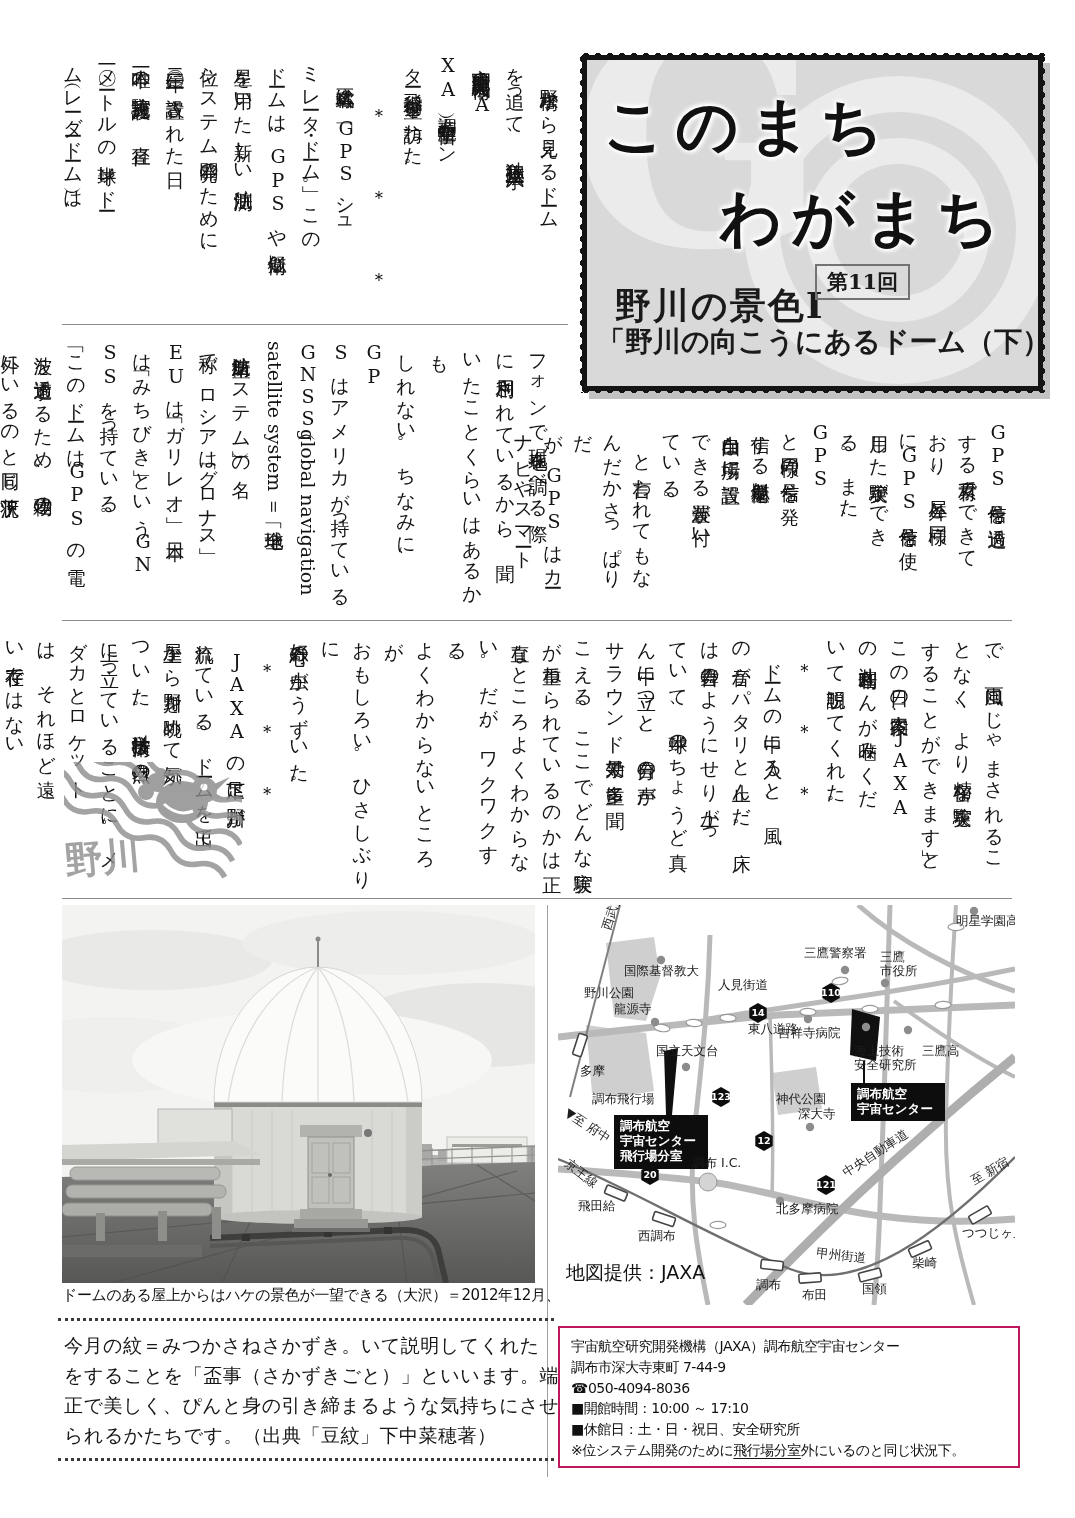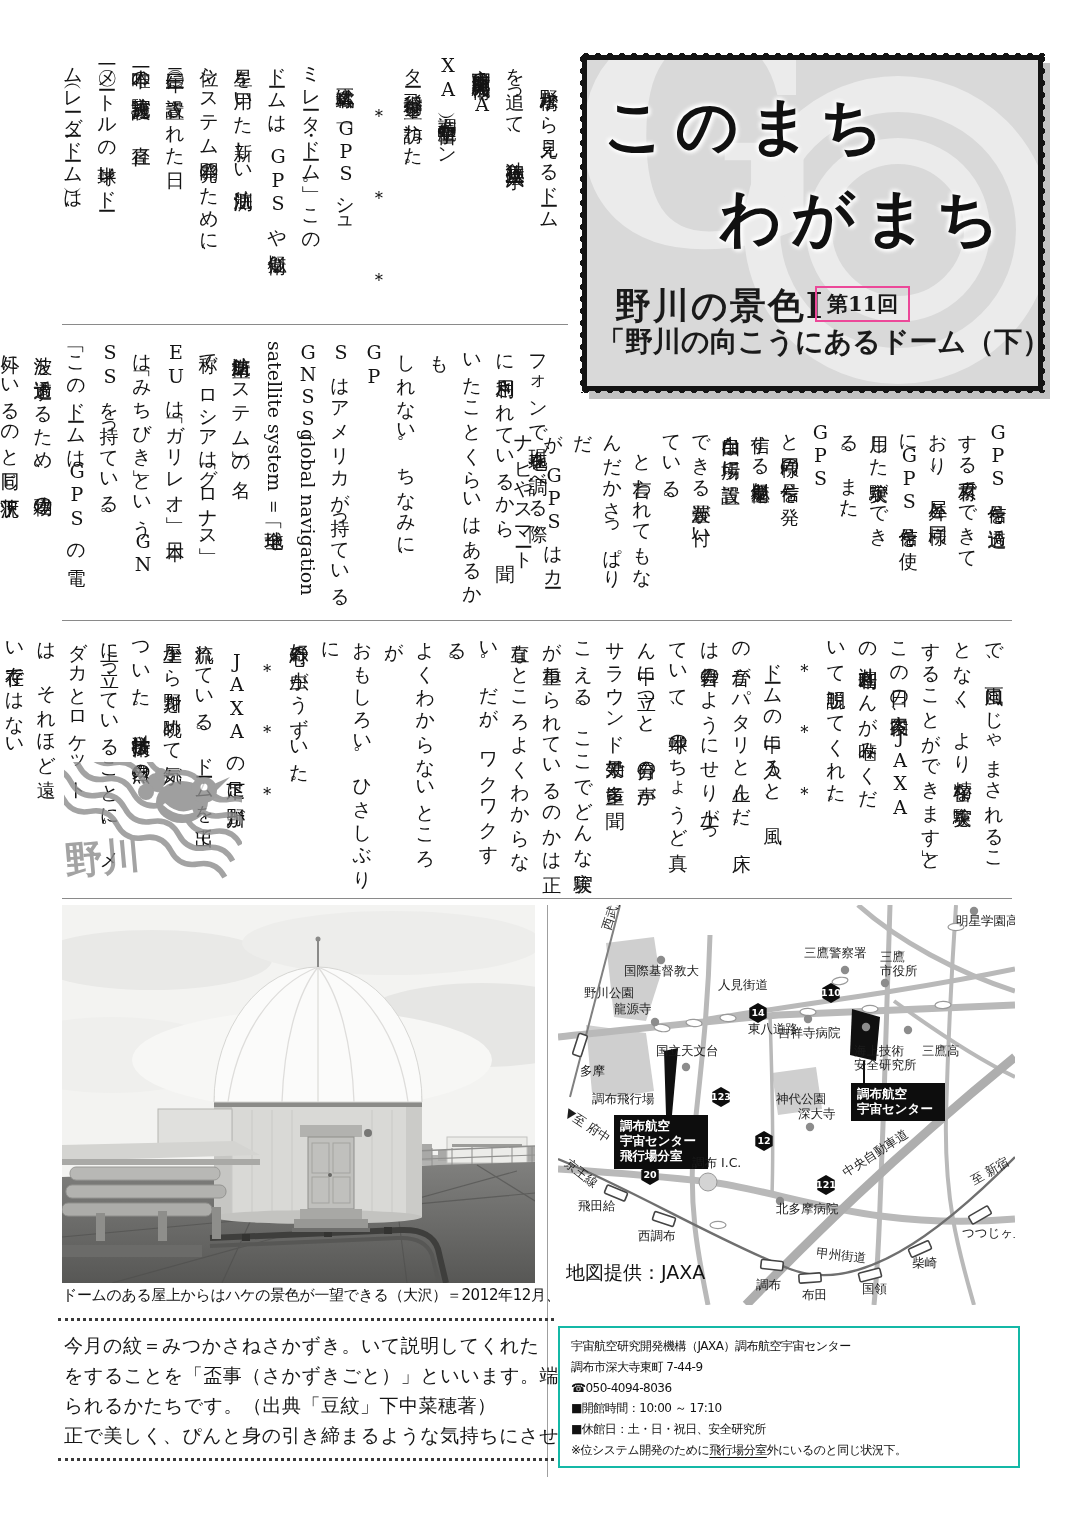--- a/index.html
+++ b/index.html
@@ -42,37 +42,37 @@
   .wm-o{position:absolute;right:-14px;top:16px;width:236px;height:236px;border-radius:50%;
         border:36px solid #ebebeb;}
   .wm-o::after{content:"";position:absolute;left:26px;top:26px;right:26px;bottom:26px;
         border-radius:50%;border:26px solid #ebebeb;}
   .t-main{position:absolute;font-weight:bold;font-size:62px;letter-spacing:9px;color:#111;
         text-shadow:0 0 4px #fff,0 0 6px #fff,2px 2px 4px #fff,-2px -2px 4px #fff;white-space:nowrap;}
   .t1{left:16px;top:24px;}
   .t2{left:132px;top:116px;}
   .t-series{position:absolute;left:28px;top:222px;font-size:36px;font-weight:bold;
         letter-spacing:2px;white-space:nowrap;}
-  .t-episode{position:absolute;left:228px;top:226px;border:2px solid #ec4899;padding:2px 10px;
+  .t-episode{position:absolute;left:228px;top:204px;border:2px solid #737373;padding:2px 10px;
         font-size:21px;font-weight:bold;white-space:nowrap;}
   .t-sub{position:absolute;left:10px;top:263px;font-size:28px;font-weight:bold;
         letter-spacing:0px;white-space:nowrap;}
 
   
   .caption{position:absolute;left:62px;top:1286px;width:480px;font-size:15px;
         letter-spacing:-0.4px;color:#111;white-space:nowrap;}
   .monbox{position:absolute;left:58px;top:1318px;width:484px;
         border-top:3px dotted #3a3a3a;border-bottom:3px dotted #3a3a3a;
         padding:9px 6px 8px 6px;font-size:19px;color:#161616;}
   .monbox div{line-height:30px;letter-spacing:0.5px;white-space:nowrap;}
 
   
   .contact{position:absolute;left:558px;top:1326px;width:462px;height:142px;
-        border:2px solid #14b8a6;box-sizing:border-box;padding:8px 11px;
-        font-size:12px;letter-spacing:-0.5px;color:#111;}
+        border:2px solid #be185d;box-sizing:border-box;padding:8px 11px;
+        font-size:14px;letter-spacing:-0.5px;color:#111;}
   .contact div{line-height:20.8px;white-space:nowrap;}
   .u{text-decoration:underline;text-underline-offset:3px;}
 
   
   .mlabel{font-family:"DejaVu Sans","Liberation Sans",sans-serif;font-size:12.5px;fill:#1c1c1c;}
   .mcredit{font-family:"DejaVu Sans","Liberation Sans",sans-serif;font-size:19px;fill:#111;}
   .badge-t{font-family:"DejaVu Sans","Liberation Sans",sans-serif;font-size:9.5px;
         font-weight:bold;fill:#fff;text-anchor:middle;}
   .blk-t{font-family:"DejaVu Sans","Liberation Sans",sans-serif;font-size:12.5px;
         font-weight:bold;fill:#fff;}
@@ -296,22 +296,22 @@
     </g>
   </svg>
 
   <div class="caption sans">ドームのある屋上からはハケの景色が一望できる（大沢）＝2012年12月、撮影筆者</div>
 
   <div class="vrule" style="left:547px;top:905px;height:572px;"></div>
 
   <div class="monbox">
     <div>今月の紋＝みつかさねさかずき。いて説明してくれた</div>
     <div>をすることを「盃事（さかずきごと）」といいます。端</div>
+    <div>正で美しく、ぴんと身の引き締まるような気持ちにさせ</div>
     <div>られるかたちです。（出典「豆紋」下中菜穂著）</div>
-    <div>正で美しく、ぴんと身の引き締まるような気持ちにさせ</div>
   </div>
 
   <svg id="map-svg" style="position:absolute;left:558px;top:905px;" width="457" height="400" viewBox="0 0 457 400">
     <rect width="457" height="400" fill="#ffffff"></rect>
     <g fill="#cfcfcf">
       <polygon points="48,38 96,32 102,72 88,116 56,112"></polygon>
       <polygon points="28,120 88,128 96,186 60,192 34,188"></polygon>
       <polygon points="214,168 258,162 264,204 220,210"></polygon>
     </g>
     <g fill="none" stroke="#b9b9b9">

